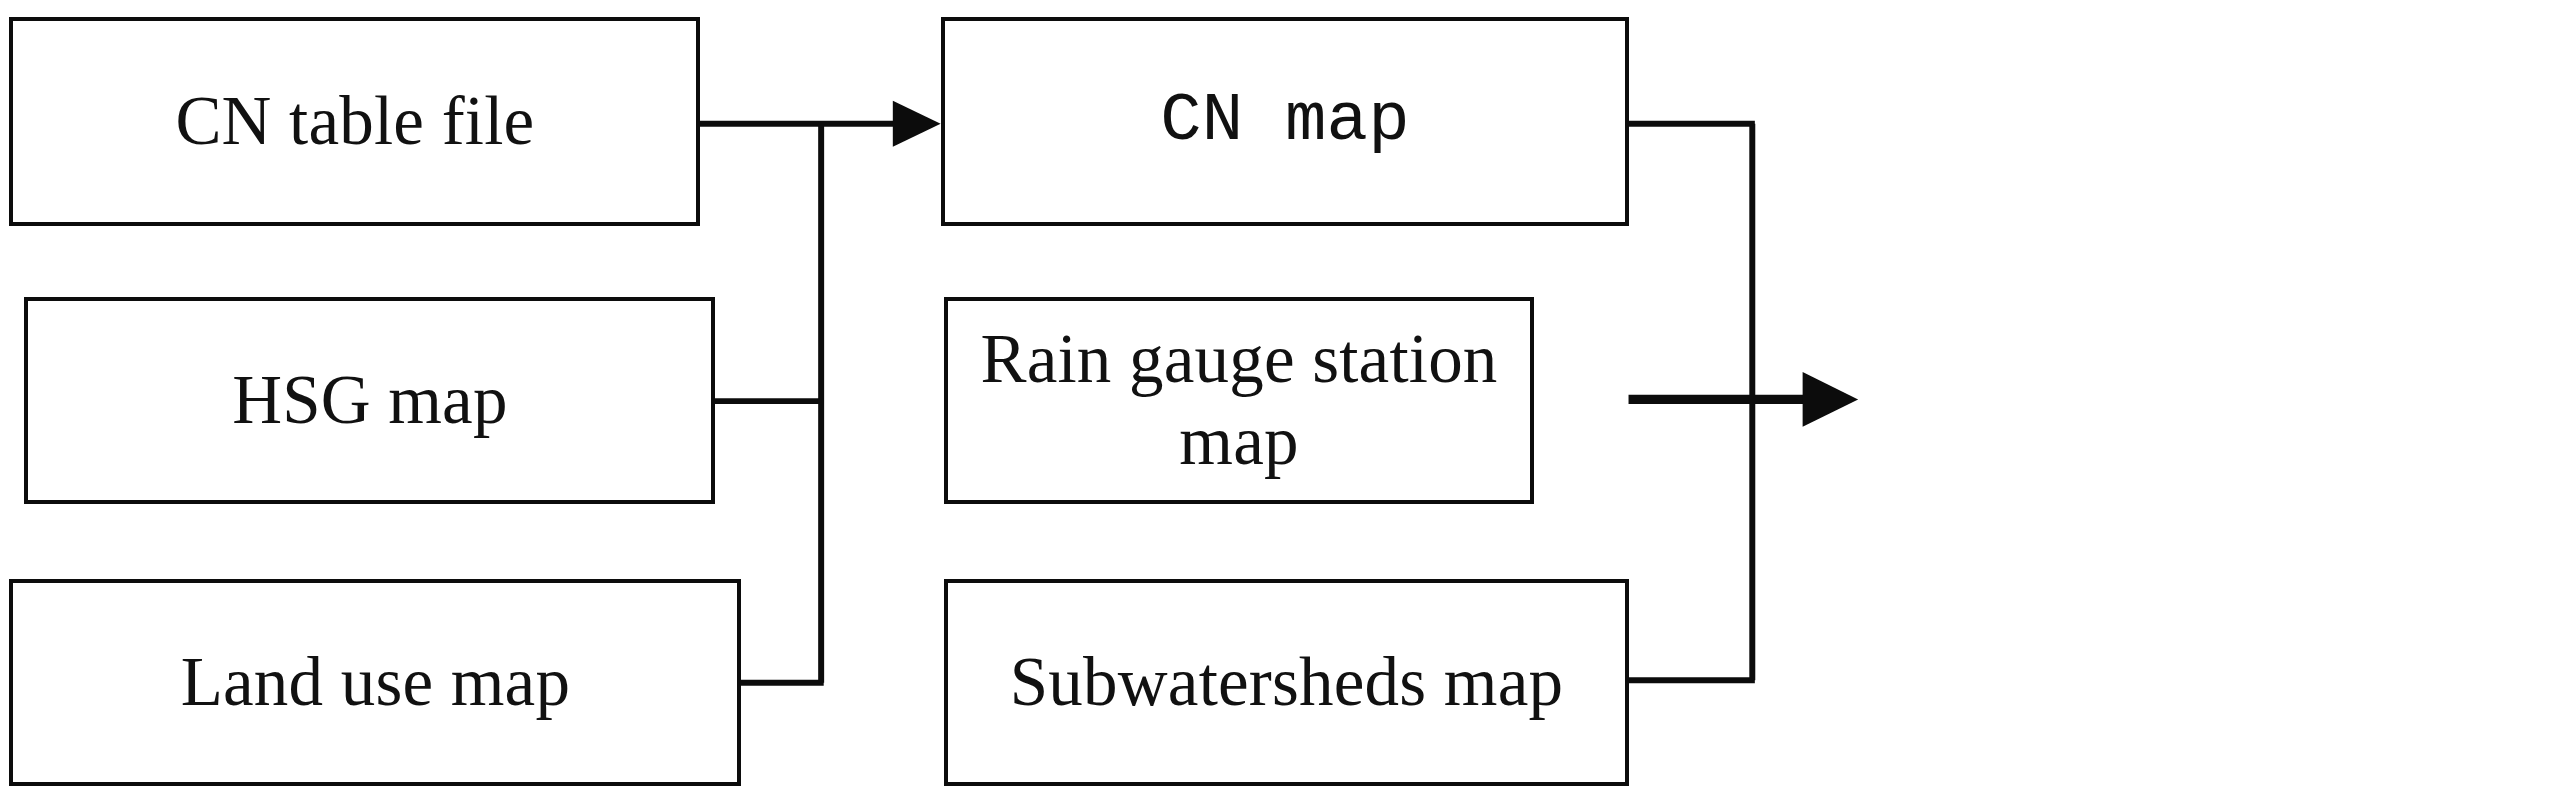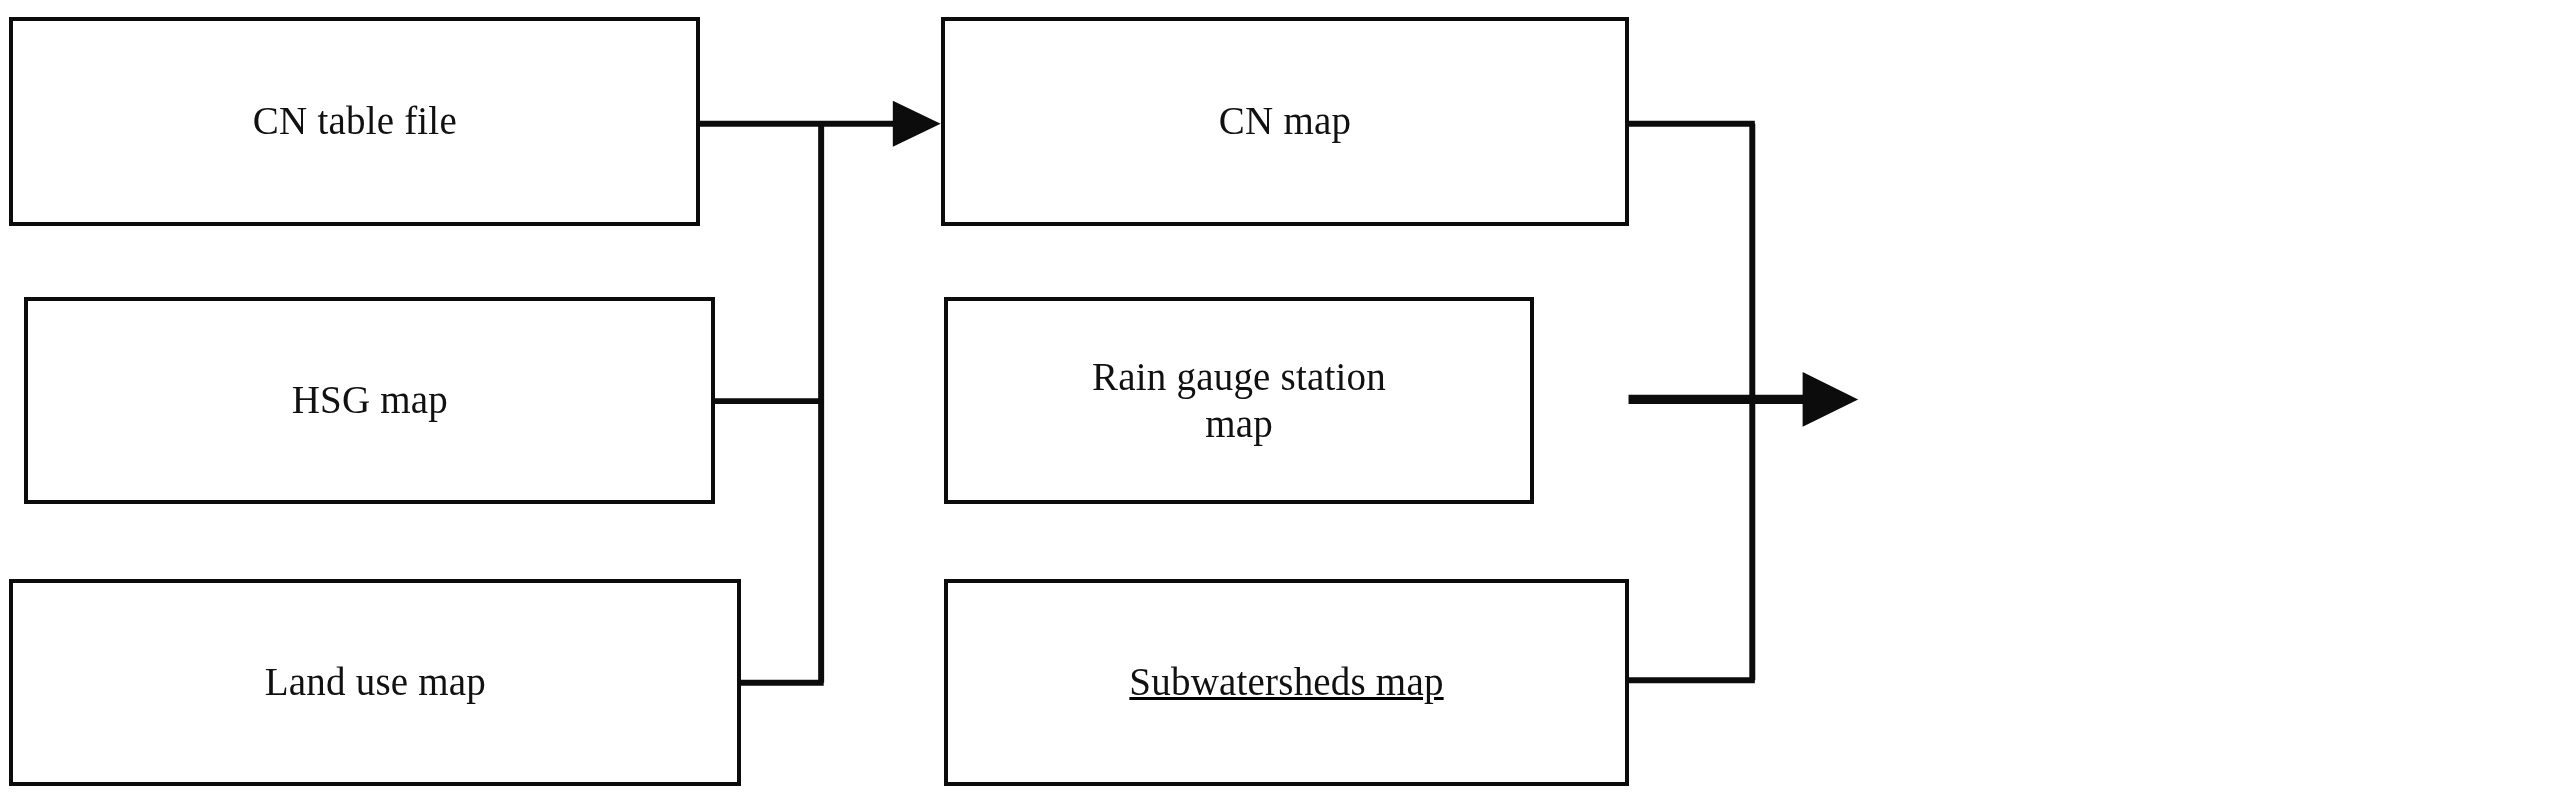--- a/index.html
+++ b/index.html
@@ -21,21 +21,21 @@
     box-sizing: border-box;
     background: #ffffff;
     border: 4.3px solid #0c0c0c;
     display: flex;
     align-items: center;
     justify-content: center;
     text-align: center;
     z-index: 3;
   }
   .node .label {
-    font-size: 39px;
+    font-size: 69px;
     line-height: 1.18;
     color: #111111;
     letter-spacing: 0.2px;
     padding: 0 15.4px;
     white-space: pre-line;
   }
   .edge-layer {
     position: absolute;
     left: 0;
     top: 0;
@@ -75,28 +75,28 @@
   </div>
 
   <div class="node" style="left:9.4px; top:297px; width:691px; height:207px;margin-left:15px;">
     <span class="label">HSG map</span>
   </div>
 
   <div class="node" style="left:9.4px; top:579px; width:732px; height:207px;">
     <span class="label">Land use map</span>
   </div>
 
-  <div class="node" style="left:941px; top:17px; width:688px; height:209px;">
+  <div class="node" style="left:941px; top:17px; width:688px; height:209px;font-family:Liberation Mono, monospace;">
     <span class="label">CN map</span>
   </div>
 
   <div class="node" style="left:944px; top:297px; width:590px; height:207px;">
     <span class="label">Rain gauge station
 map</span>
   </div>
 
-  <div class="node" style="left:944px; top:579px; width:685px; height:207px;text-decoration:underline;">
+  <div class="node" style="left:944px; top:579px; width:685px; height:207px;">
     <span class="label">Subwatersheds map</span>
   </div>
 
 
 </div>
 
 
 </body></html>

